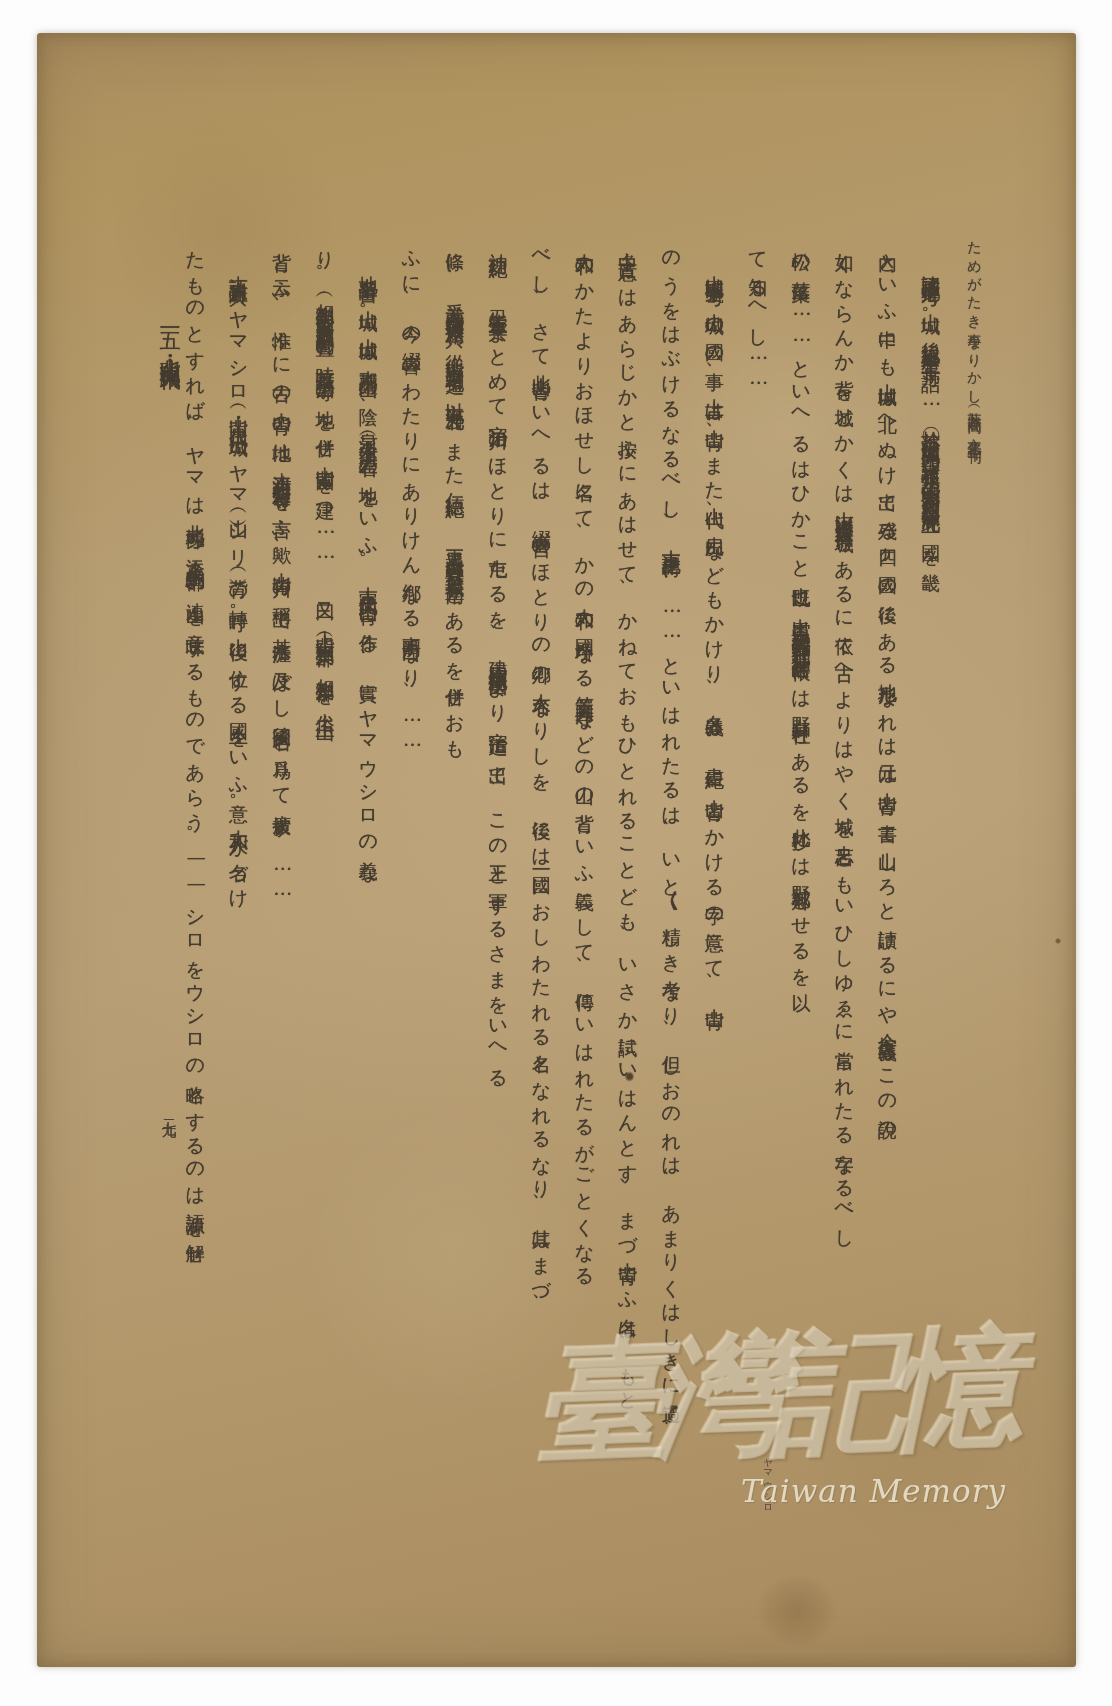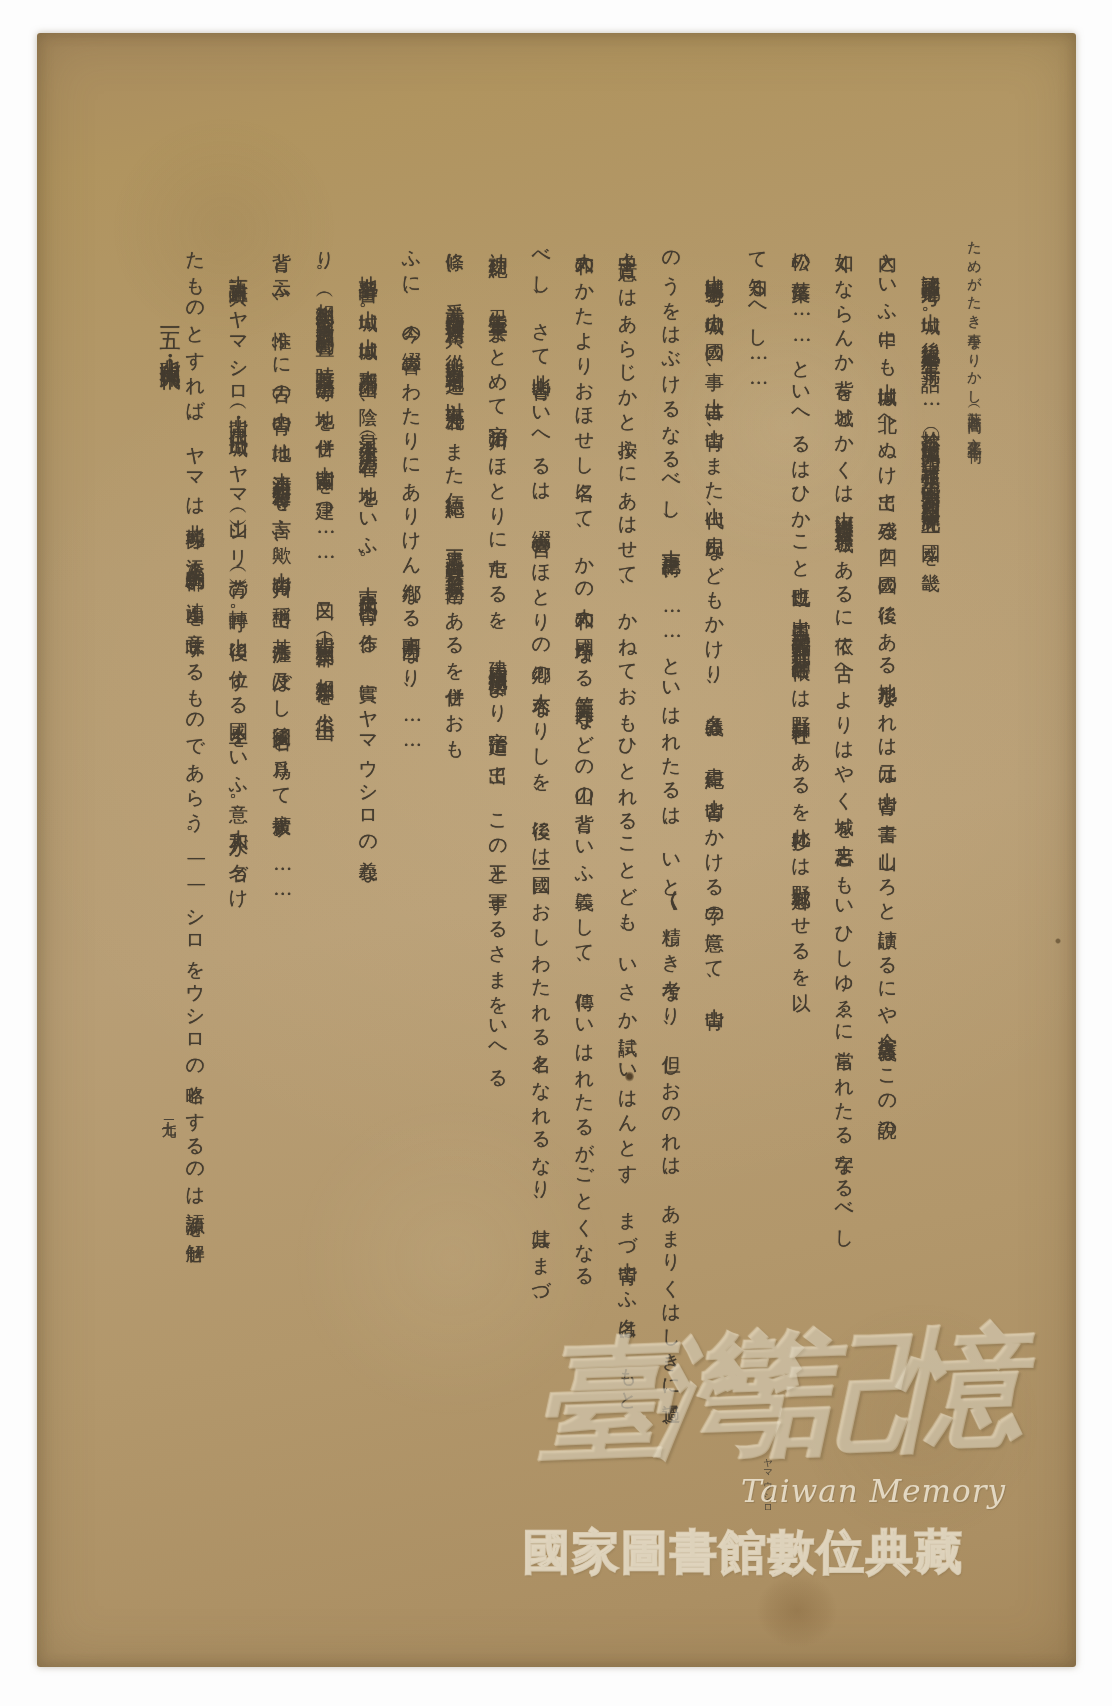--- a/index.html
+++ b/index.html
@@ -86,15 +86,14 @@
     <div id="page-number">二七九</div>
 
     <div id="furigana">ヤマウシロ</div>
 
     <div id="stain-dot" class="stain"></div>
     <div id="stain-smudge" class="stain"></div>
     <div id="stain-speck" class="stain"></div>
 
     <div id="wm-callig" class="wm">臺灣記憶</div>
     <div id="wm-latin" class="wm">Taiwan Memory</div>
-    <div id="wm-lib" class="wm">國家圖書館數位典藏</div>
   </div>
 </div>
 
 </body></html>

